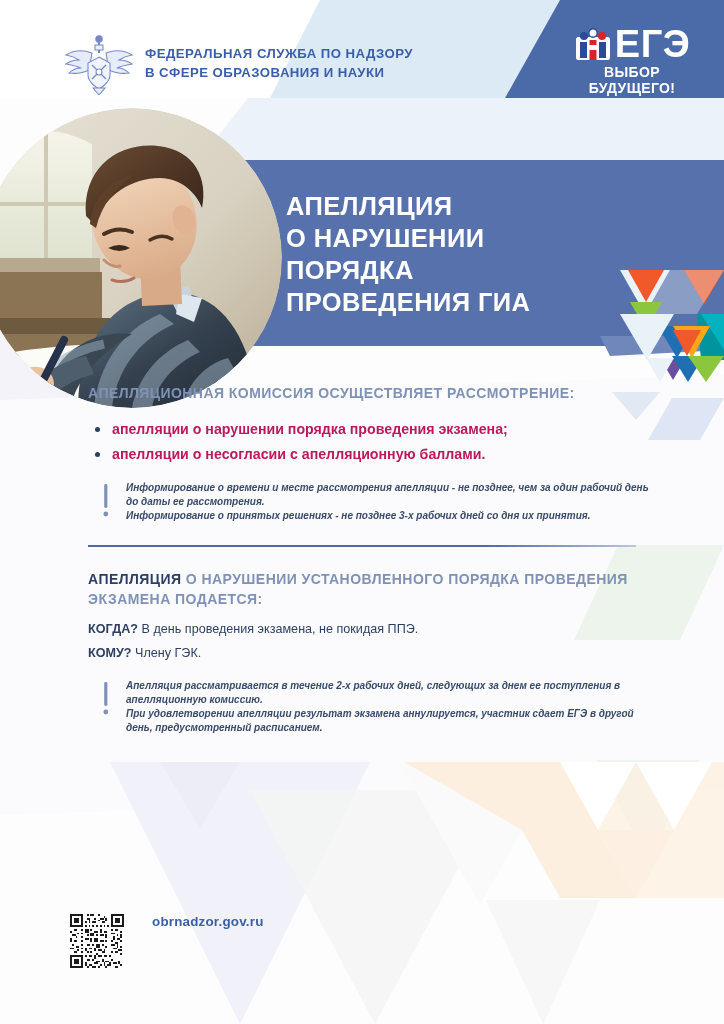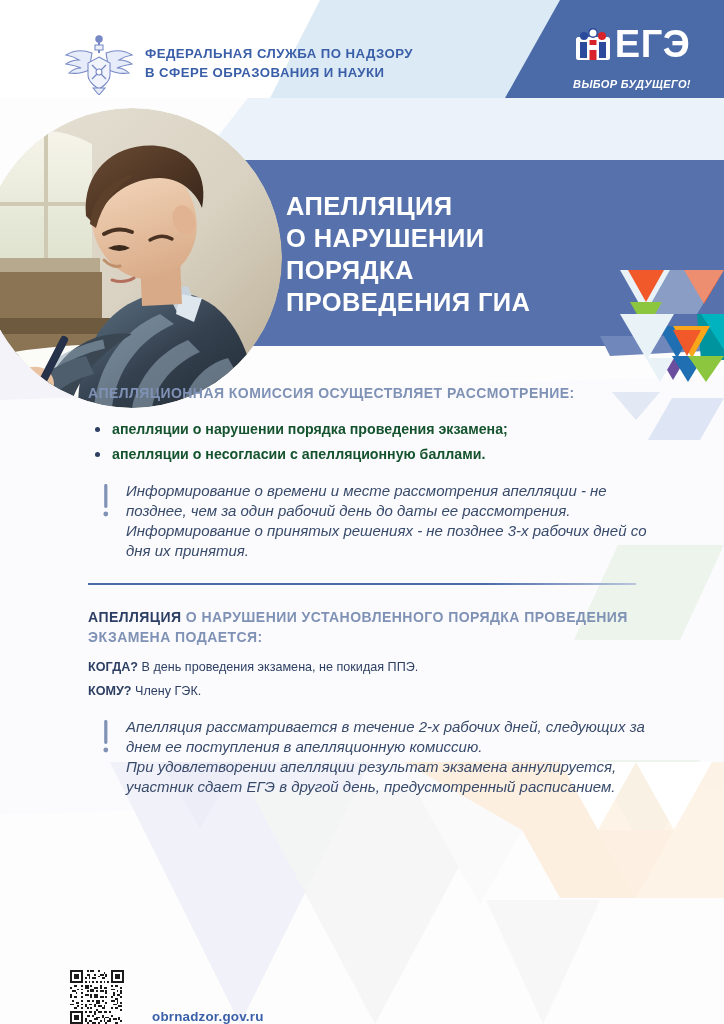--- a/index.html
+++ b/index.html
@@ -48,22 +48,22 @@
     width:128px; height:58px;
     text-align:center;
   }
   .ege-row { display:flex; align-items:center; justify-content:center; height:40px; }
   .ege-mark { width:38px; height:36px; margin-right:3px; }
   .ege-text {
     color:#ffffff; font-size:38px; font-weight:700;
     letter-spacing:.5px; line-height:34px;
   }
   .ege-tag {
-    color:#ffffff; font-size:11px; font-weight:700;
-    letter-spacing:.35px; margin-top:14px;font-style:italic;
+    color:#ffffff; font-size:14px; font-weight:700;
+    letter-spacing:.35px; margin-top:0;
   }
 
   
   .hero { position:absolute; left:0; top:98px; width:724px; height:285px; z-index:2; }
 
   .hero-band { position:absolute; left:0; top:0; width:724px; height:285px; }
   .hero-band svg { display:block; }
 
   .photo-wrap {
     position:absolute; left:-18px; top:10px;
@@ -98,21 +98,21 @@
     font-weight:600;
     letter-spacing:.45px;
     line-height:20px;
   }
   .sec-head .strong { color:#2c3e63; font-weight:700; }
 
   .bullets { list-style:none; margin:14px 0 0 0; }
   .bullets li {
     position:relative;
     padding-left:24px;
-    color:#14532d;
+    color:#be185d;
     font-size:14.2px;
     font-weight:700;
     line-height:25px;
   }
   .bullets li::before {
     content:"";
     position:absolute; left:7px; top:10px;
     width:5px; height:5px; border-radius:50%;
     background:#2d3f63;
   }
@@ -121,24 +121,24 @@
     position:relative;
     margin:14px 0 0 12px;
     padding-left:26px;
   }
   .note-icon {
     position:absolute; left:0; top:3px;
     width:12px; height:34px;
   }
   .note p {
     color:#394b6b;
-    font-size:15px;
+    font-size:10px;
     font-style:italic;
-    font-weight:400;
-    line-height:20px;
+    font-weight:700;
+    line-height:14px;
   }
 
   .divider {
     margin:22px 88px 0 88px;
     height:2px;
     background:linear-gradient(90deg,#4a6aa8 0%,#4a6aa8 72%,#b9c6de 100%);
   }
 
   .sec2 { margin-top:22px; }
   .qa { margin-top:8px; }
@@ -146,21 +146,21 @@
     color:#2d3f63;
     font-size:12.6px;
     font-weight:400;
     line-height:24px;
   }
   .qa b { font-weight:700; }
 
   
   .footer {
     position:absolute; left:0; bottom:0; width:724px; height:110px; z-index:4;
-    display:flex; align-items:flex-end; padding-left:70px;
+    display:flex; align-items:flex-start; padding-left:70px;
   }
   .qr { width:54px; height:54px; }
   .site-url {
     margin-left:28px;
     color:#3a5fa8;
     font-size:13.4px;
     font-weight:700;
     letter-spacing:.2px;
   }
 </style>

